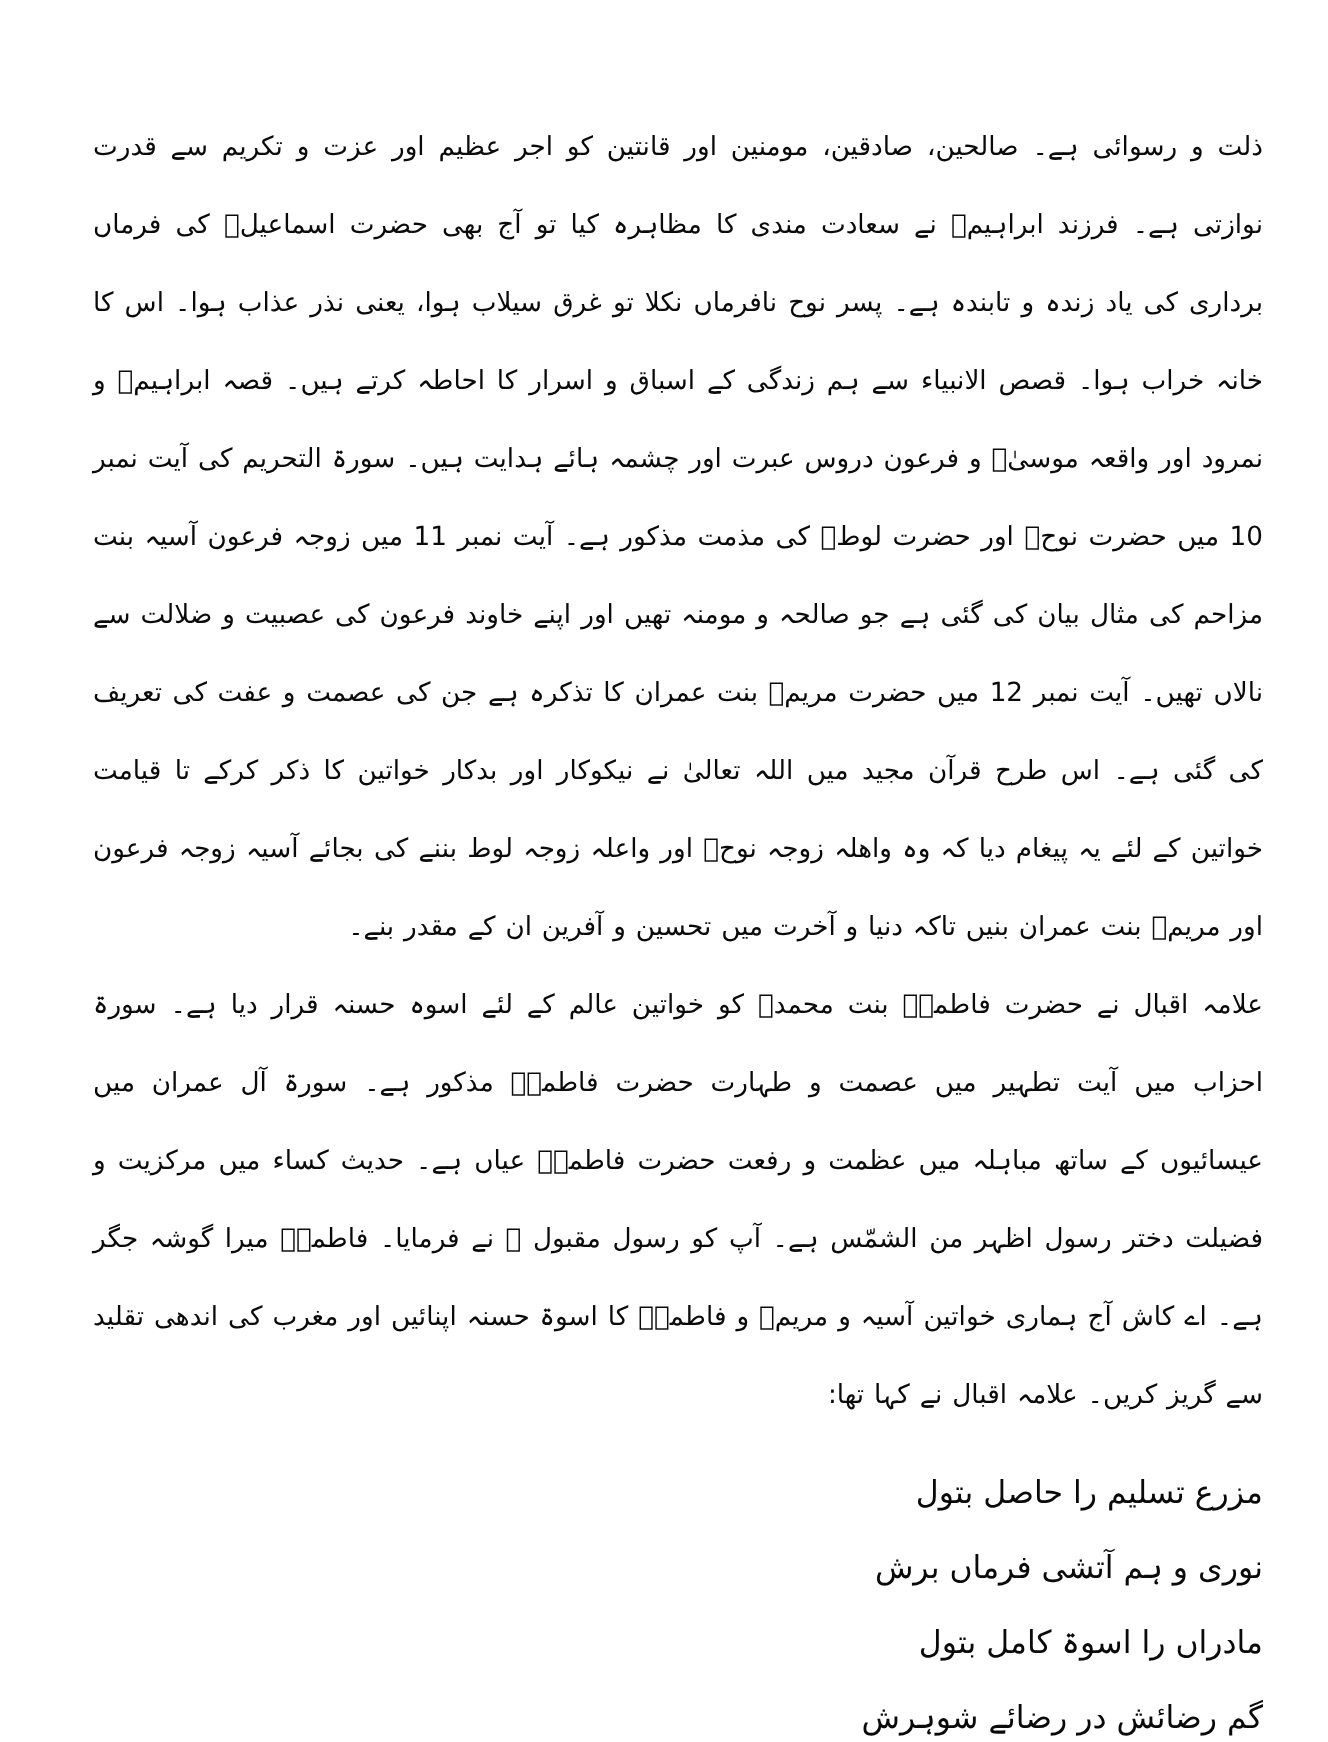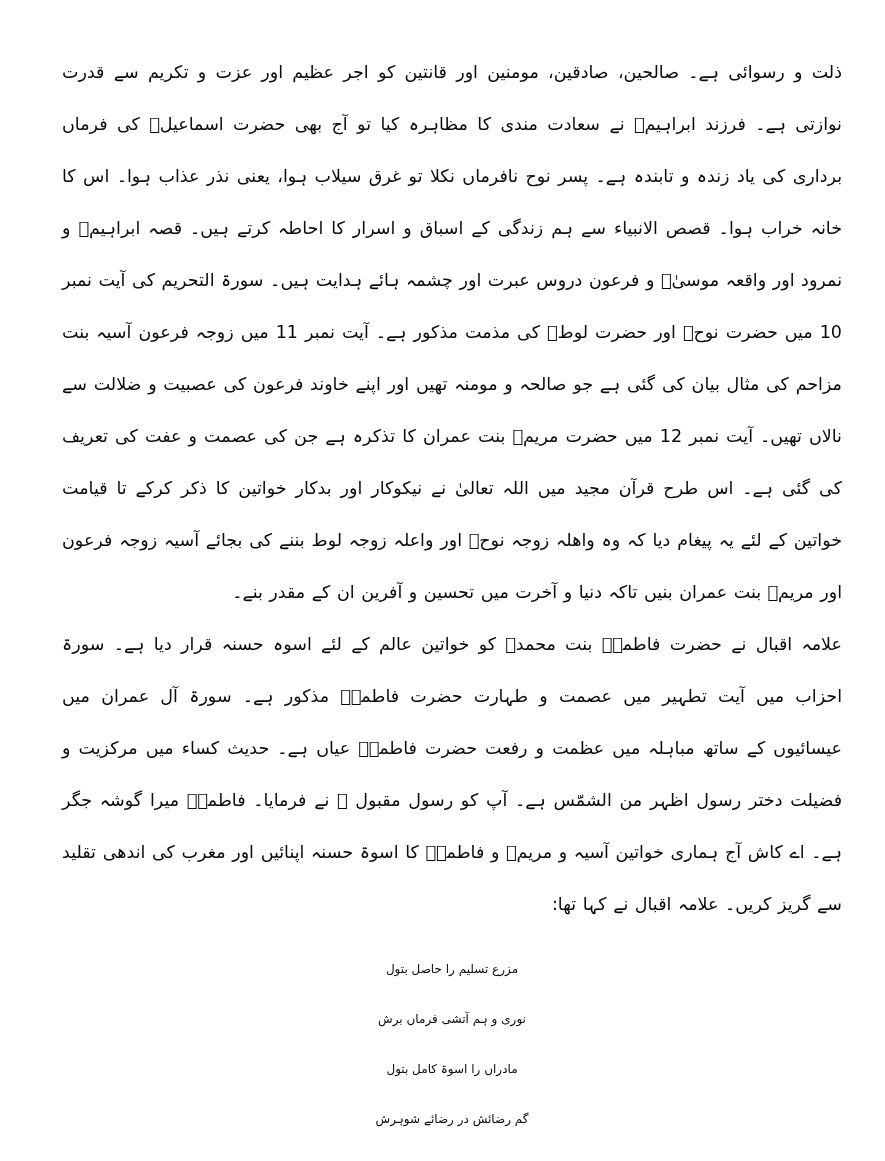--- a/index.html
+++ b/index.html
@@ -9,41 +9,41 @@
     }
     body {
       width: 885px;
       height: 1161px;
       overflow: hidden;
     }
     .page {
       box-sizing: border-box;
       width: 885px;
       height: 1161px;
-      padding: 46px 43px 20px 62px;
+      padding: 72px 43px 20px 62px;
       direction: rtl;
       font-family: "DejaVu Sans", sans-serif;
       color: #0a0a0a;
       overflow: hidden;
     }
     p.para {
       margin: 0;
       font-size: 17.5px;
       line-height: 52px;
       text-align: justify;
       text-justify: inter-word;
       word-spacing: 1px;
     }
     .verses {
       margin: 14px 0 16px 0;
     }
     .verse {
-      font-size: 12px;
+      font-size: 21px;
       line-height: 50px;
-      text-align: center;
+      text-align: right;
       white-space: nowrap;
     }
   </style>
 </head>
 <body>
 
 <div class="page">
 
   <p class="para">ذلت و رسوائی ہے۔ صالحین، صادقین، مومنین اور قانتین کو اجر عظیم اور عزت و تکریم سے قدرت نوازتی ہے۔ فرزند ابراہیمؑ نے سعادت مندی کا مظاہرہ کیا تو آج بھی حضرت اسماعیلؑ کی فرماں برداری کی یاد زندہ و تابندہ ہے۔ پسر نوح نافرماں نکلا تو غرق سیلاب ہوا، یعنی نذر عذاب ہوا۔ اس کا خانہ خراب ہوا۔ قصص الانبیاء سے ہم زندگی کے اسباق و اسرار کا احاطہ کرتے ہیں۔ قصہ ابراہیمؑ و نمرود اور واقعہ موسیٰؑ و فرعون دروس عبرت اور چشمہ ہائے ہدایت ہیں۔ سورۃ التحریم کی آیت نمبر 10 میں حضرت نوحؑ اور حضرت لوطؑ کی مذمت مذکور ہے۔ آیت نمبر 11 میں زوجہ فرعون آسیہ بنت مزاحم کی مثال بیان کی گئی ہے جو صالحہ و مومنہ تھیں اور اپنے خاوند فرعون کی عصبیت و ضلالت سے نالاں تھیں۔ آیت نمبر 12 میں حضرت مریمؑ بنت عمران کا تذکرہ ہے جن کی عصمت و عفت کی تعریف کی گئی ہے۔ اس طرح قرآن مجید میں اللہ تعالیٰ نے نیکوکار اور بدکار خواتین کا ذکر کرکے تا قیامت خواتین کے لئے یہ پیغام دیا کہ وہ واھلہ زوجہ نوحؑ اور واعلہ زوجہ لوط بننے کی بجائے آسیہ زوجہ فرعون اور مریمؑ بنت عمران بنیں تاکہ دنیا و آخرت میں تحسین و آفرین ان کے مقدر بنے۔</p>
 

